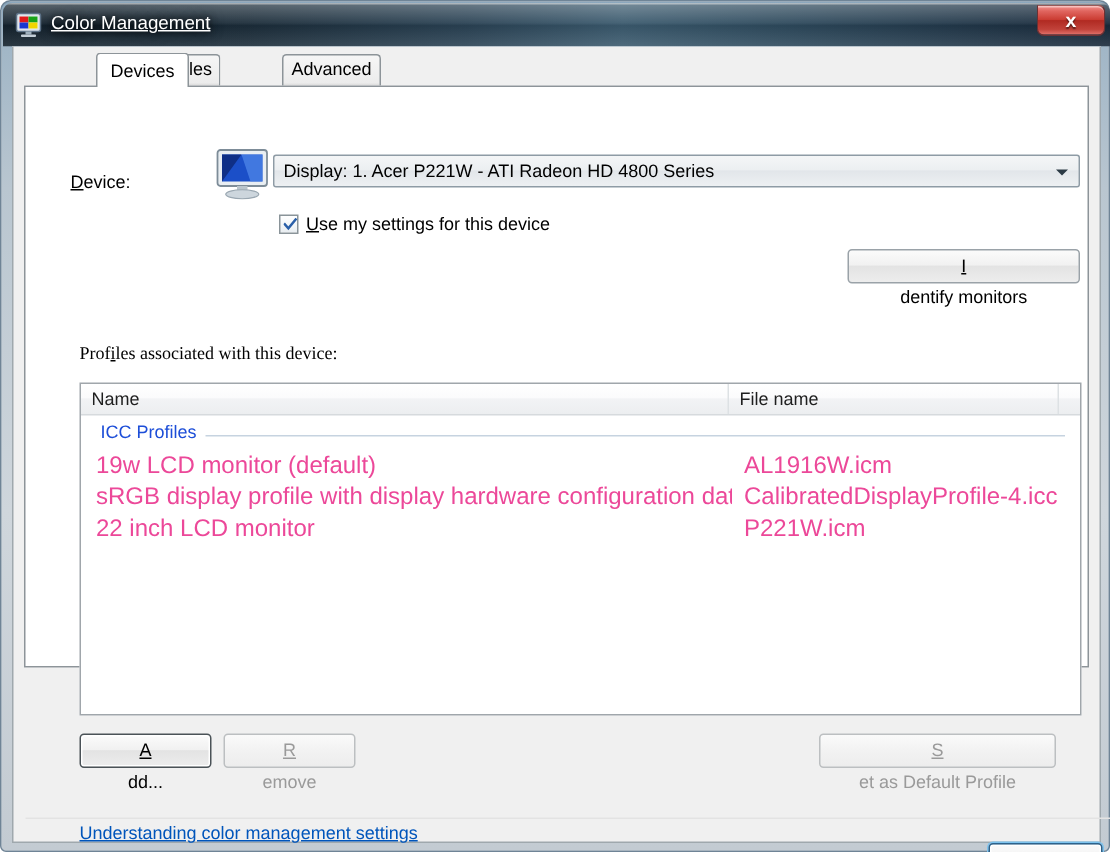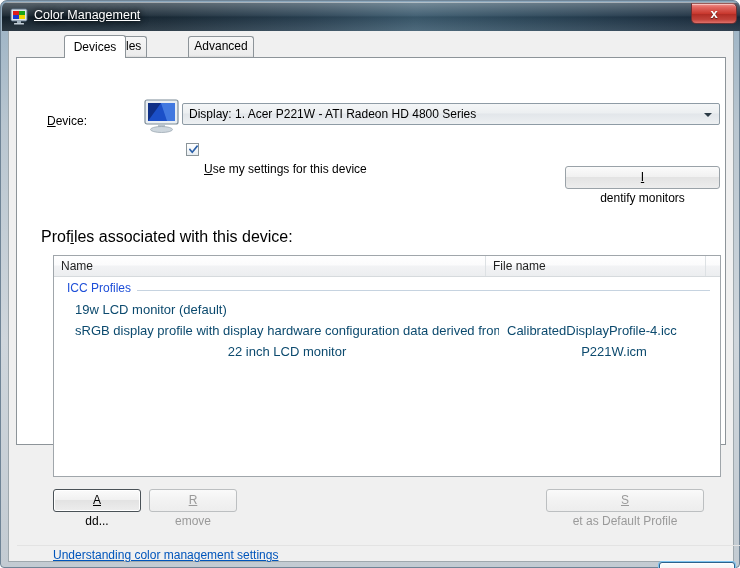--- a/index.html
+++ b/index.html
@@ -189,21 +189,20 @@
   .chk-mark {
     position: absolute;
     left: 2px; top: 1px;
     width: 9px; height: 9px;
   }
   .chk-label {
     position: absolute;
     left: 18px; top: 0px;
     font-size: 12px;
     white-space: nowrap;
-    margin-top: 20px;
   }
 
   
   .btn {
     position: absolute;
     box-sizing: border-box;
     border: 1px solid #9aa2a8;
     border-radius: 3px;
     background: linear-gradient(180deg,#fbfbfb 0%, #f1f1f1 46%, #e3e3e3 50%, #ededed 100%);
     font-size: 12px;
@@ -231,23 +230,24 @@
   #btn-identify { left: 548px; top: 108px; width: 155px; height: 23px; line-height: 21px; }
   #btn-add      { left: 36px;  top: 431px; width: 88px; height: 23px; line-height: 21px; }
   #btn-remove   { left: 132px; top: 431px; width: 88px; height: 23px; line-height: 21px; }
   #btn-setdef   { left: 529px; top: 431px; width: 158px; height: 23px; line-height: 21px; }
   #btn-profiles { left: 599px; top: 480px; width: 104px; height: 24px; line-height: 22px; }
   #btn-close    { left: 650px; top: 531px; width: 76px; height: 24px; line-height: 22px; }
 
   
   .lbl-profiles {
     position: absolute;
-    left: 24px; top: 170px;
-    font-size: 16px;
-    white-space: nowrap;
+    left: 36px; top: 170px;
+    font-size: 12px;
+    white-space: nowrap;
+    font-family: Liberation Serif, serif;
   }
   .listbox {
     position: absolute;
     left: 36px; top: 197px;
     width: 668px; height: 222px;
     box-sizing: border-box;
     border: 1px solid #a0a6ab;
     background: #ffffff;
     overflow: hidden;
   }
@@ -297,25 +297,24 @@
   }
   .list-row {
     position: absolute;
     left: 0;
     width: 100%; height: 21px;
     cursor: default;
   }
   .cell {
     position: absolute;
     top: 2px;
-    font-size: 13px;
-    color: #0c4a6e;
+    font-size: 16px;
+    color: #ec4899;
     white-space: nowrap;
     overflow: hidden;
-    margin-left: 11px;
   }
   .cell.name { left: 10px; width: 424px; }
   .cell.file { left: 442px; width: 214px; }
 
   
   .link {
     position: absolute;
     left: 36px; top: 490px;
     font-size: 12px;
     color: #0055bb;
@@ -419,26 +418,27 @@
           <div class="col-head" id="col-pad"></div>
         </div>
 
         <div class="group-row">
           <span class="group-line"></span>
           <span class="group-label">ICC Profiles</span>
         </div>
 
         <div class="list-row" style="top:44px;">
           <span class="cell name">19w LCD monitor (default)</span>
+          <span class="cell file">AL1916W.icm</span>
         </div>
         <div class="list-row" style="top:65px;">
           <span class="cell name">sRGB display profile with display hardware configuration data derived from cali...</span>
           <span class="cell file">CalibratedDisplayProfile-4.icc</span>
         </div>
-        <div class="list-row" style="top:86px;text-align:center;">
+        <div class="list-row" style="top:86px;">
           <span class="cell name">22 inch LCD monitor</span>
           <span class="cell file">P221W.icm</span>
         </div>
       </div>
 
       <div class="btn focusdefault" id="btn-add">
         <span>
             <span style="text-decoration:underline">A</span>
             <span>dd...</span>
           </span>

